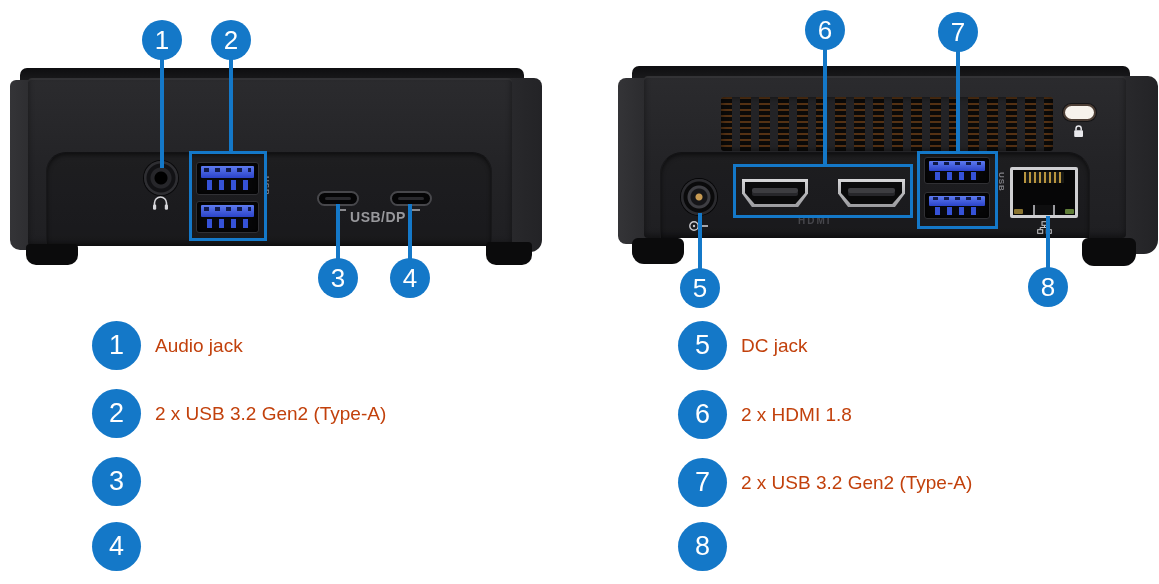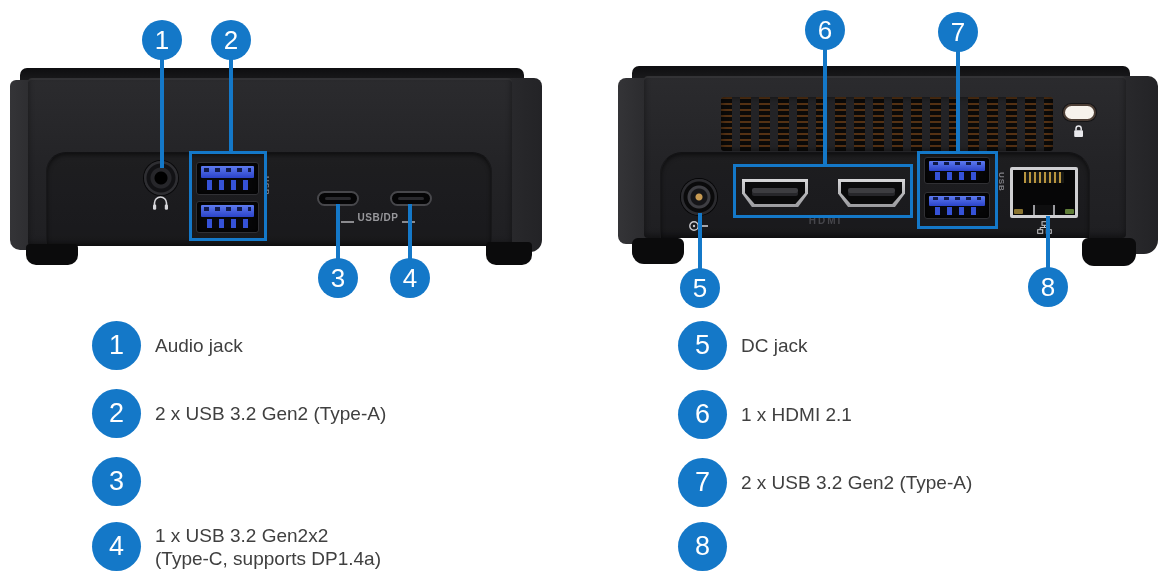--- a/index.html
+++ b/index.html
@@ -66,34 +66,34 @@
            box-shadow: 0 0 0 1px #141416; }
 
   
   .co-circle { width:40px; height:40px; border-radius:50%; background:var(--accent);
     color:#fff; display:flex; align-items:center; justify-content:center;
     font-size:26px; line-height:1; z-index:7; }
   .stem { width:4px; background:var(--accent); z-index:6; }
   .co-box { border:3px solid var(--accent); z-index:5; }
 
   
-  .usbdp { display:flex; align-items:flex-end; justify-content:center; gap:4px;
-    color:#98989c; font-size:10px; font-weight:bold; letter-spacing:.5px; z-index:3; }
+  .usbdp { display:flex; align-items:flex-start; justify-content:center; gap:4px;
+    color:#98989c; font-size:14px; font-weight:bold; letter-spacing:.5px; z-index:3; }
   .usbdp::before, .usbdp::after { content:""; width:13px; height:2px; background:#8a8a8e; }
   .side-usb { writing-mode: vertical-rl; font-size:8px; letter-spacing:1px;
     color:#808086; font-weight:bold; z-index:3; }
-  .hdmi-word { color:#46464b; font-size:10px; font-weight:bold; text-align:center;
+  .hdmi-word { color:#46464b; font-size:10px; font-weight:bold; 
     letter-spacing:2px; z-index:3; }
 
   
   .legend-item { display:flex; align-items:center; gap:14px; }
   .badge { flex:0 0 auto; width:49px; height:49px; border-radius:50%; background:var(--accent);
     color:#fff; display:flex; align-items:center; justify-content:center;
     font-size:27px; line-height:1; }
-  .ltext { font-size:19px; line-height:23px; color:#404040; white-space:pre-wrap; }
+  .ltext { font-size:19px; line-height:23px; color:#c2410c; white-space:pre-wrap; }
 </style>
 </head>
 <body>
 
 <div id="stage">
 
   <div class="abs" style="left:0;top:0;width:580px;height:300px;">
     <div class="abs lid" style="left:20px;top:68px;width:504px;height:14px;border-radius:7px 7px 0 0;"></div>
     <div class="abs cap-l" style="left:10px;top:80px;width:30px;height:170px;border-radius:6px 2px 4px 10px;"></div>
     <div class="abs cap-r" style="left:504px;top:78px;width:38px;height:174px;border-radius:2px 8px 12px 4px;"></div>
@@ -207,31 +207,29 @@
   </div>
   <div class="abs legend-item" style="left:92px;top:389px;">
     <div class="badge">2</div>
     <div class="ltext">2 x USB 3.2 Gen2 (Type-A)</div>
   </div>
   <div class="abs legend-item" style="left:92px;top:457px;">
     <div class="badge">3</div>
   </div>
   <div class="abs legend-item" style="left:92px;top:522px;">
     <div class="badge">4</div>
-    <div class="ltext">1 x USB 3.2 Gen2x2
-(Type-C, supports DP1.4a)</div>
   </div>
 
   <div class="abs legend-item" style="left:678px;top:321px;">
     <div class="badge">5</div>
     <div class="ltext">DC jack</div>
   </div>
   <div class="abs legend-item" style="left:678px;top:390px;">
     <div class="badge">6</div>
-    <div class="ltext">1 x HDMI 2.1</div>
+    <div class="ltext">2 x HDMI 1.8</div>
   </div>
   <div class="abs legend-item" style="left:678px;top:458px;">
     <div class="badge">7</div>
     <div class="ltext">2 x USB 3.2 Gen2 (Type-A)</div>
   </div>
   <div class="abs legend-item" style="left:678px;top:522px;">
     <div class="badge">8</div>
   </div>
 
 </div>

